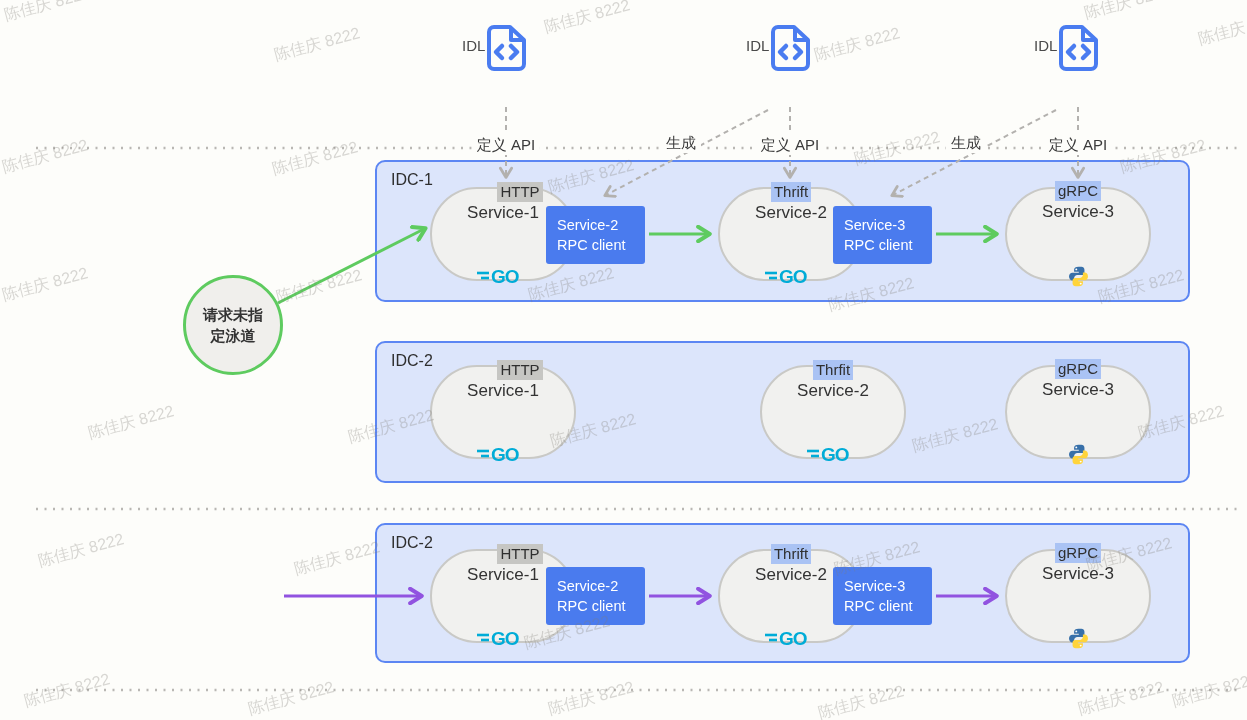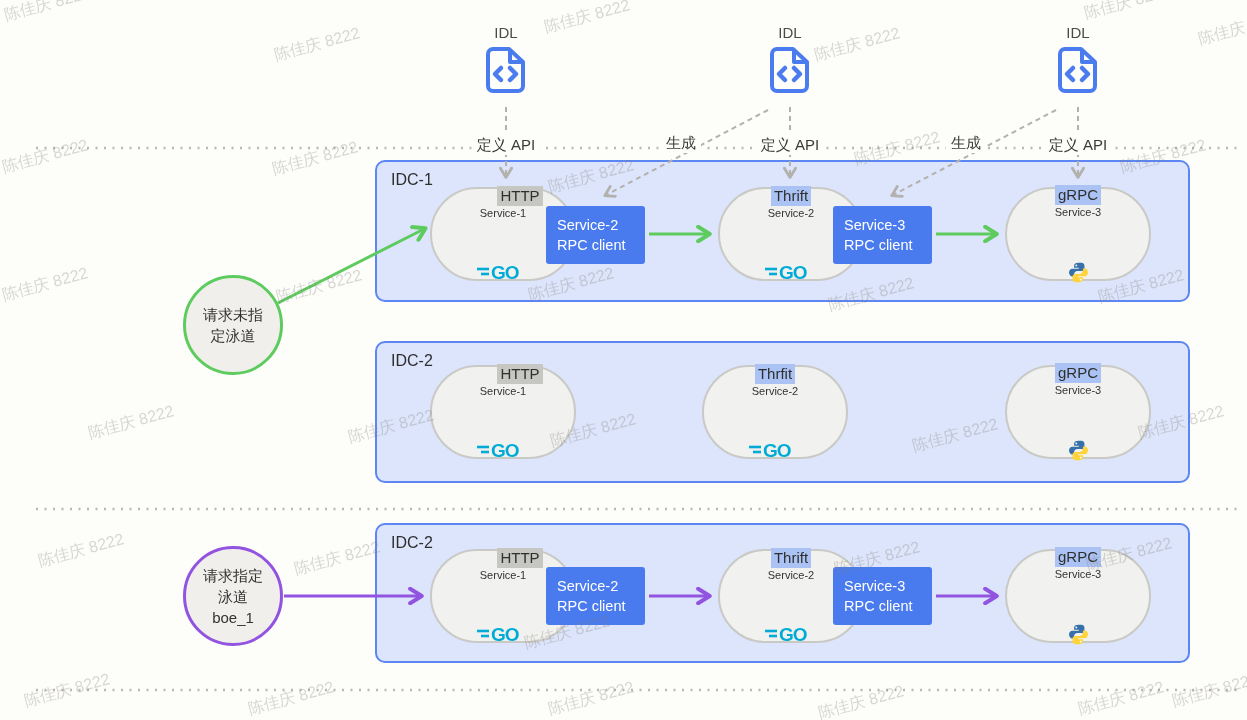--- a/index.html
+++ b/index.html
@@ -26,31 +26,31 @@
   .pill{
     position:absolute;width:146px;height:94px;z-index:2;box-sizing:border-box;
     background:var(--pill-fill,#f1f1ef);
     border:2px solid var(--pill-border,#c9c9c6);
     border-radius:47px;
     display:flex;flex-direction:column;align-items:center;justify-content:center;gap:1px;
   }
   .tag{font-size:15px;line-height:20px;padding:0 3px;color:#2f2f2f;}
   .tag-gray{background:var(--tag-gray-bg,#c6c6c3);margin-left:34px;}
   .tag-blue{background:var(--tag-blue-bg,#aac3f4);}
-  .svc-name{font-size:11px;color:#333;}
+  .svc-name{font-size:17px;color:#333;}
   .logo{height:23px;display:flex;align-items:center;justify-content:center;margin-top:42px;}
   
   .rpc{
     position:absolute;width:99px;height:58px;z-index:3;box-sizing:border-box;
     background:var(--rpc-blue,#4a7bee);border-radius:3px;
     color:#fff;font-size:14.5px;line-height:20px;
     display:flex;flex-direction:column;justify-content:center;padding-left:11px;
   }
   
-  .idl-group{position:absolute;width:88px;top:24px;z-index:2;display:flex;flex-direction:column;align-items:center;}
+  .idl-group{position:absolute;width:88px;top:24px;z-index:2;display:flex;flex-direction:row;align-items:center;}
   .idl-label{font-size:15px;color:#4a4a4a;margin-bottom:5px;}
   
   .line-label{
     position:absolute;z-index:5;font-size:15px;color:#3a3a3a;
     background:var(--page-bg,#fdfdfa);padding:0 5px;transform:translateX(-50%);
   }
   
   .lane-label{position:absolute;z-index:2;font-size:17px;color:#333;width:170px;text-align:center;}
   .circle{
     position:absolute;width:100px;height:100px;z-index:2;box-sizing:border-box;
@@ -139,30 +139,25 @@
       <path d="M26 22 l6 6 -6 6" fill="none" stroke="var(--idl-blue,#4a7cf0)" stroke-width="4.5" stroke-linecap="round" stroke-linejoin="round"></path>
     </svg>
   </div>
 
   <span class="line-label" style="left:506px;top:136px;">定义 API</span>
   <span class="line-label" style="left:790px;top:136px;">定义 API</span>
   <span class="line-label" style="left:1078px;top:136px;">定义 API</span>
   <span class="line-label" style="left:681px;top:134px;">生成</span>
   <span class="line-label" style="left:966px;top:134px;">生成</span>
 
-  <div class="circle circle-prod" style="left:183px;top:275px;">
+  <div class="circle circle-prod" style="left:183px;top:275px;font-weight:bold;">
     <span>请求未指</span>
     <span>定泳道</span>
   </div>
 
-  <div class="circle circle-boe" style="left:183px;top:546px;">
-    <span>请求指定</span>
-    <span>泳道</span>
-    <span>boe_1</span>
-  </div>
 
   <div class="idc" style="top:160px;height:142px;">
     <span class="idc-label">IDC-1</span>
   </div>
 
   <div class="pill" style="left:430px;top:187px;">
     <span class="tag tag-gray">HTTP</span>
     <span class="svc-name">Service-1</span>
     <span class="logo">
       <svg width="54" height="20" viewBox="0 0 54 20">
@@ -212,21 +207,21 @@
     <span class="tag tag-gray">HTTP</span>
     <span class="svc-name">Service-1</span>
     <span class="logo">
       <svg width="54" height="20" viewBox="0 0 54 20">
           <line x1="1" y1="7" x2="13" y2="7" stroke="var(--go-cyan,#00acd7)" stroke-width="2.6"></line>
           <line x1="5" y1="12" x2="13" y2="12" stroke="var(--go-cyan,#00acd7)" stroke-width="2.6"></line>
           <text x="15" y="17" font-size="19" font-weight="bold" fill="var(--go-cyan,#00acd7)" font-family="Liberation Sans, sans-serif" letter-spacing="-1">GO</text>
         </svg>
     </span>
   </div>
-  <div class="pill" style="left:702px;top:365px;">
+  <div class="pill" style="left:760px;top:365px;">
     <span class="tag tag-blue">Thrfit</span>
     <span class="svc-name">Service-2</span>
     <span class="logo">
       <svg width="54" height="20" viewBox="0 0 54 20">
           <line x1="1" y1="7" x2="13" y2="7" stroke="var(--go-cyan,#00acd7)" stroke-width="2.6"></line>
           <line x1="5" y1="12" x2="13" y2="12" stroke="var(--go-cyan,#00acd7)" stroke-width="2.6"></line>
           <text x="15" y="17" font-size="19" font-weight="bold" fill="var(--go-cyan,#00acd7)" font-family="Liberation Sans, sans-serif" letter-spacing="-1">GO</text>
         </svg>
     </span>
   </div>

